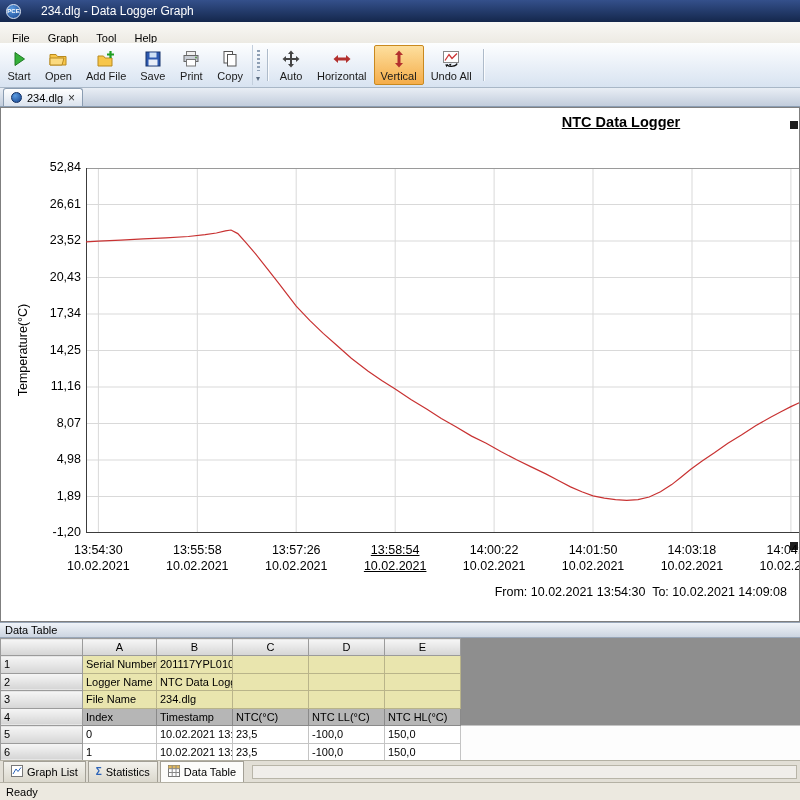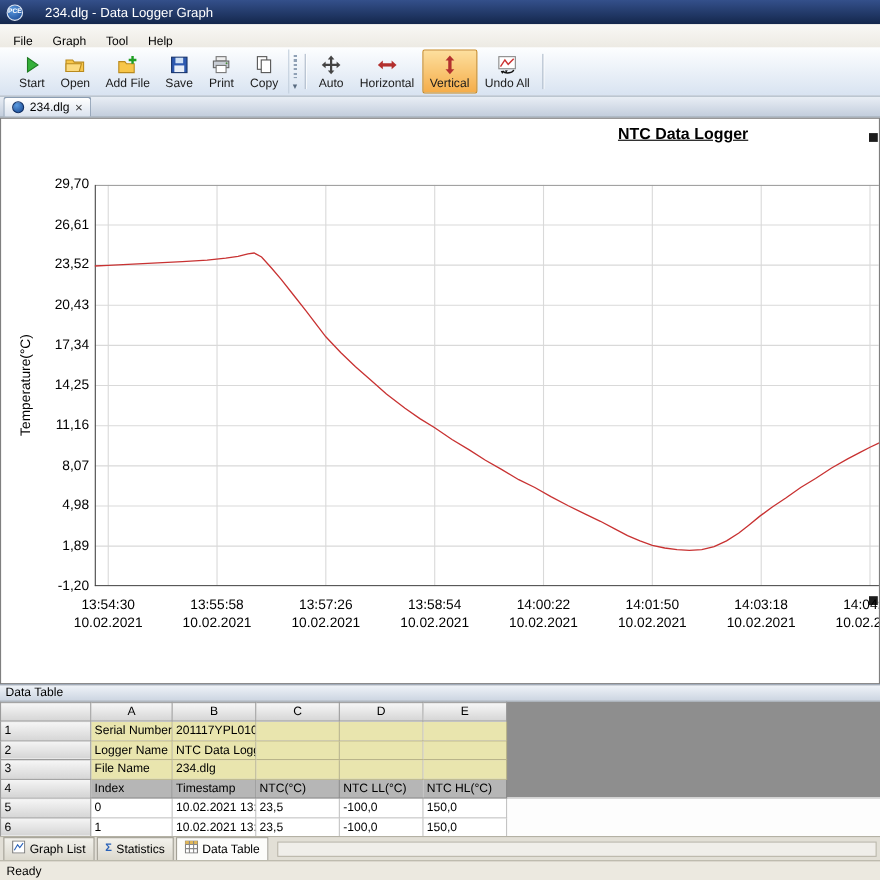--- a/index.html
+++ b/index.html
@@ -16,21 +16,21 @@
 
   
   .menubar{position:absolute;top:22px;left:0;width:800px;height:33px;
     background:linear-gradient(#f9f8f5,#e6e3da);border-bottom:1px solid #c9c5b9;
     display:flex;align-items:center;padding-left:3px;}
   .menu-item{padding:3px 9px;cursor:default;}
 
   
   .toolbar{position:absolute;top:43px;left:0;width:800px;height:45px;
     background:linear-gradient(#fdfeff,#d8e3f1);border-bottom:1px solid #a9b7c7;
-    display:flex;align-items:stretch;padding:2px 10px;}
+    display:flex;align-items:stretch;padding:2px 0;}
   .tbtn{display:flex;flex-direction:column;align-items:center;justify-content:center;gap:1px;
     min-width:38px;padding:1px 6px;border:1px solid transparent;border-radius:2px;color:#1a1a1a;}
   .tbtn svg{display:block;}
   .tbtn.selected{background:linear-gradient(#fddf9e,#f5ad4a);border-color:#c9891f;}
   .tsep{width:1px;background:#aebbca;margin:4px 4px;box-shadow:1px 0 0 rgba(255,255,255,.8);}
   .tgrip{width:11px;display:flex;flex-direction:column;align-items:center;justify-content:flex-end;
     padding:2px 0;color:#5a6b80;font-size:8px;border-left:1px solid #c3cfdd;margin-left:2px;}
   .tgrip .dots{flex:1;width:3px;background:repeating-linear-gradient(#8fa0b5 0 2px,transparent 2px 4px);margin:3px 0;}
 
   
@@ -245,23 +245,24 @@
       <line x1="309.2" y1="0" x2="309.2" y2="365" stroke="#d9d9d9" stroke-width="1"></line>
       <line x1="408.1" y1="0" x2="408.1" y2="365" stroke="#d9d9d9" stroke-width="1"></line>
       <line x1="507.0" y1="0" x2="507.0" y2="365" stroke="#d9d9d9" stroke-width="1"></line>
       <line x1="606.0" y1="0" x2="606.0" y2="365" stroke="#d9d9d9" stroke-width="1"></line>
       <line x1="704.9" y1="0" x2="704.9" y2="365" stroke="#d9d9d9" stroke-width="1"></line>
       <rect x="0.5" y="0.5" width="714" height="364" fill="none" stroke="#9a9a9a"></rect>
       <line x1="0.5" y1="0" x2="0.5" y2="365" stroke="#3c3c3c"></line>
       <line x1="0" y1="364.5" x2="715" y2="364.5" stroke="#3c3c3c"></line>
       <polyline points="0.0,73.8 12.4,73.2 34.9,72.1 57.3,70.9 79.8,69.9 102.3,68.5 119.2,66.7 130.4,65.0 139.4,62.8 145.0,62.0 151.8,65.6 160.8,75.6 169.8,86.2 181.0,100.4 192.2,114.6 201.2,126.4 210.2,138.2 223.7,152.4 237.2,165.4 250.7,177.2 265.3,190.2 282.2,203.2 295.7,212.6 309.2,220.9 324.9,231.5 340.6,241.0 355.3,250.4 369.9,258.7 385.6,268.1 400.2,275.2 414.8,283.5 430.6,291.8 445.2,298.9 459.8,305.9 473.3,313.0 484.5,318.9 495.8,323.7 507.0,327.8 518.3,330.2 529.5,331.7 540.7,332.3 552.0,331.7 563.2,329.0 574.5,323.7 585.7,316.6 594.7,309.5 604.8,301.2 616.1,292.9 628.4,284.7 641.9,275.2 655.4,267.0 670.0,257.5 684.6,249.2 695.9,243.3 704.9,238.6 715.0,233.9" fill="none" stroke="#c83232" stroke-width="1.2"></polyline>
     </svg>
+  <div class="chart-footer">From: 10.02.2021 13:54:30  To: 10.02.2021 14:09:08</div>
   <div class="chart-handle" style="top:13px"></div>
   <div class="chart-handle" style="top:434px"></div>
-<div class="ytick" style="top: 52px;">29,70</div>
+<div class="ytick" style="top: 52px;">52,84</div>
     <div class="ytick" style="top: 88.5px;">26,61</div>
     <div class="ytick" style="top: 125px;">23,52</div>
     <div class="ytick" style="top: 161.5px;">20,43</div>
     <div class="ytick" style="top: 198px;">17,34</div>
     <div class="ytick" style="top: 234.5px;">14,25</div>
     <div class="ytick" style="top: 271px;">11,16</div>
     <div class="ytick" style="top: 307.5px;">8,07</div>
     <div class="ytick" style="top: 344px;">4,98</div>
     <div class="ytick" style="top: 380.5px;">1,89</div>
     <div class="ytick" style="top: 417px;">-1,20</div>
@@ -270,21 +271,21 @@
       <div>10.02.2021</div>
     </div>
     <div class="xtick" style="left: 156.297px;">
       <div>13:55:58</div>
       <div>10.02.2021</div>
     </div>
     <div class="xtick" style="left: 255.228px;">
       <div>13:57:26</div>
       <div>10.02.2021</div>
     </div>
-    <div class="xtick" style="left: 354.159px;">
+    <div class="xtick" style="left: 354.159px; text-decoration: underline;">
       <div>13:58:54</div>
       <div>10.02.2021</div>
     </div>
     <div class="xtick" style="left: 453.09px;">
       <div>14:00:22</div>
       <div>10.02.2021</div>
     </div>
     <div class="xtick" style="left: 552.02px;">
       <div>14:01:50</div>
       <div>10.02.2021</div>

